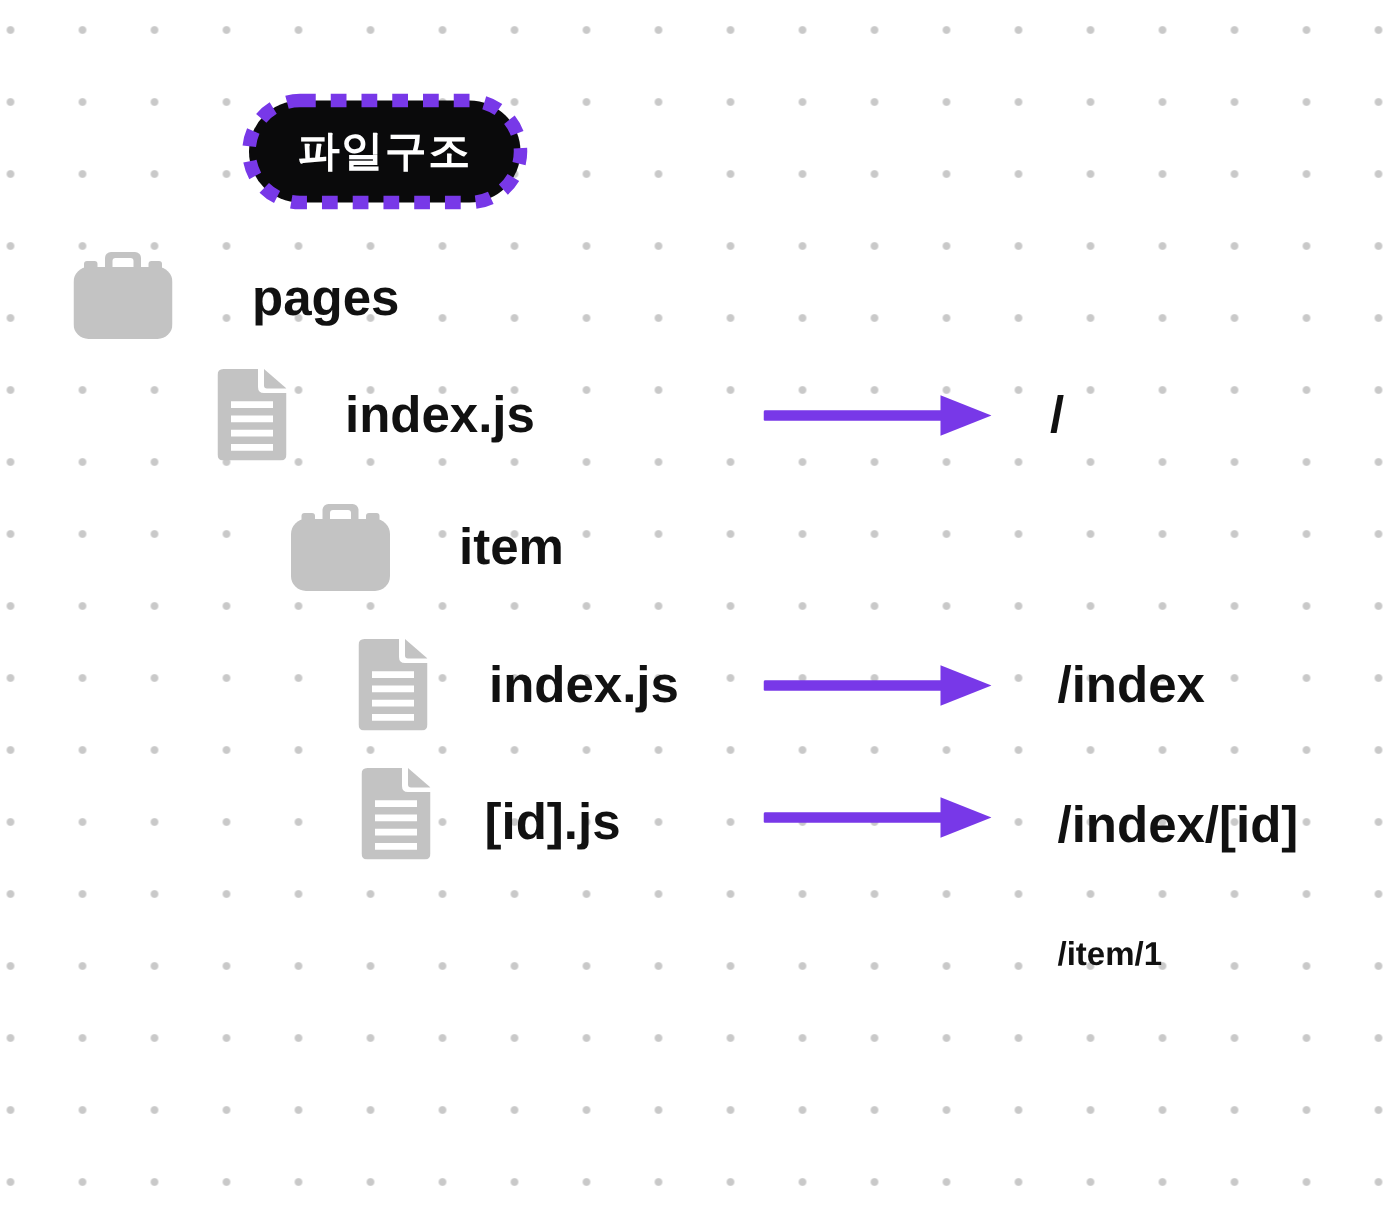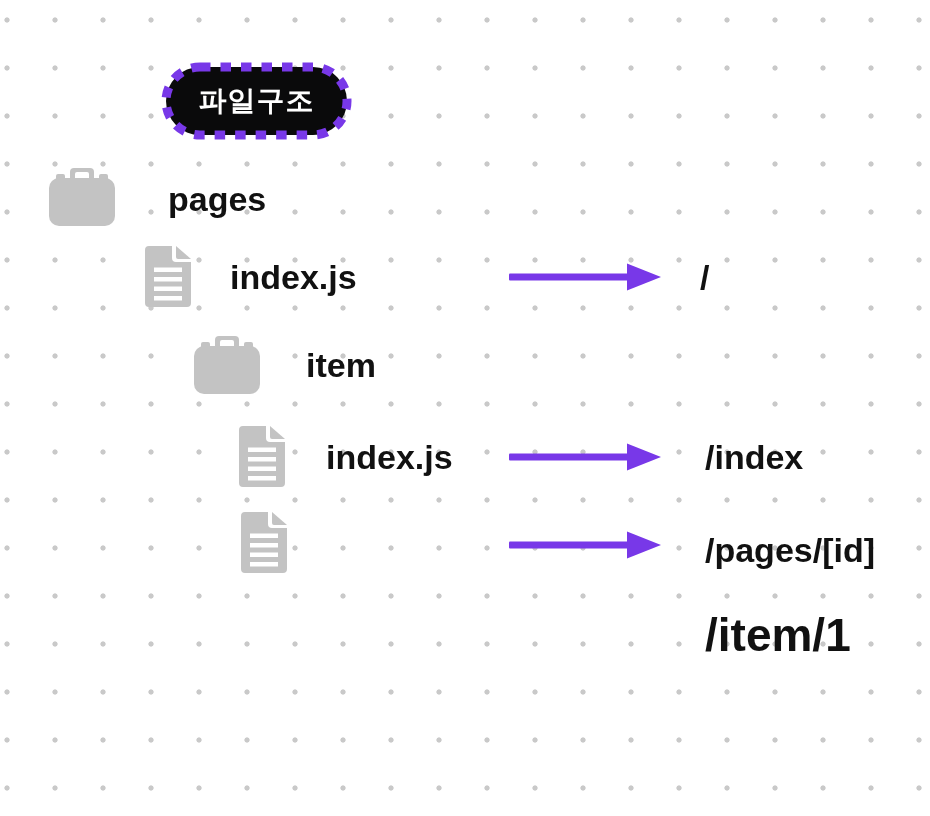--- a/index.html
+++ b/index.html
@@ -30,21 +30,21 @@
   .badge-label{
     position:absolute;left:0;top:0;width:100%;height:100%;
     display:flex;align-items:center;justify-content:center;
     color:var(--badge-text);font-size:28px;font-weight:700;letter-spacing:1px;
   }
   .tree-label,.url-label{
     font-size:34px;font-weight:700;line-height:36px;white-space:nowrap;
   }
   .icon{color:var(--icon-gray);display:block;}
   .arrow{color:var(--accent-purple);display:block;}
-  .examples{font-size:46px;font-weight:700;line-height:39px;white-space:nowrap;}
+  .examples{font-size:22px;font-weight:700;line-height:39px;white-space:nowrap;}
 </style>
 </head>
 <body>
 
 <div class="canvas">
 
   <div class="abs badge" style="left:161px;top:62px;">
     <svg width="191" height="78" viewBox="0 0 191 78">
       <rect class="badge-rect" x="5" y="5" width="181" height="68" rx="34" stroke-dasharray="10.5 10"></rect>
     </svg>
@@ -107,23 +107,24 @@
   <svg class="abs icon" style="left:241px;top:512px;" width="46" height="61" viewBox="0 0 46 61">
     <path d="M4 0 H27 V12 Q27 16 31 16 H46 V57 Q46 61 42 61 H4 Q0 61 0 57 V4 Q0 0 4 0 Z" fill="currentColor"></path>
     <path d="M31 0 L46 13 H33 Q31 13 31 11 Z" fill="currentColor"></path>
     <g fill="#ffffff">
       <rect x="9" y="21.5" width="28" height="4.5"></rect>
       <rect x="9" y="31" width="28" height="4.5"></rect>
       <rect x="9" y="40.5" width="28" height="4.5"></rect>
       <rect x="9" y="50" width="28" height="4.5"></rect>
     </g>
   </svg>
+  <div class="abs tree-label" style="left:323px;top:530px;">[id].js</div>
   <svg class="abs arrow" style="left:509px;top:530px;" width="152" height="30" viewBox="0 0 152 30">
     <rect x="0" y="11.5" width="124" height="7" rx="1" fill="currentColor"></rect>
     <polygon points="118,1.5 152,15 118,28.5" fill="currentColor"></polygon>
   </svg>
-  <div class="abs url-label" style="left:705px;top:532px;">/pages/[id]</div>
+  <div class="abs url-label" style="left:705px;top:532px;">/index/[id]</div>
 
   <div class="abs examples" style="left:705px;top:616px;">
     <div>/item/1</div>
   </div>
 
 </div>
 
 </body></html>

